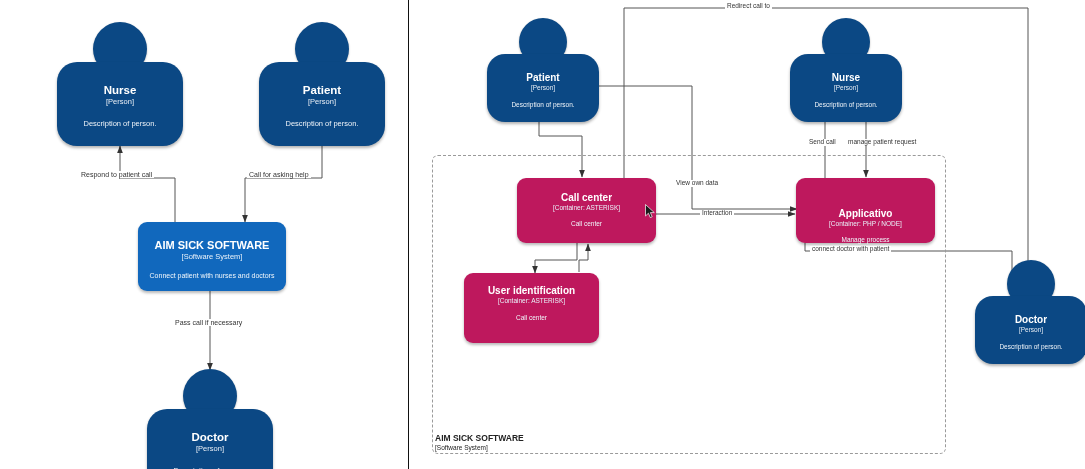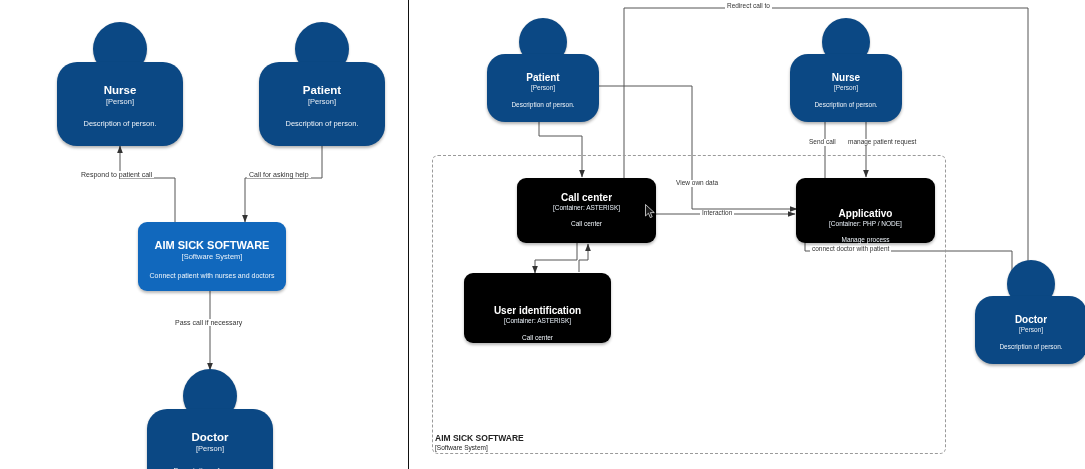--- a/index.html
+++ b/index.html
@@ -79,21 +79,21 @@
     border-radius: 9px;
     color: #ffffff;
     text-align: center;
     box-sizing: border-box;
     box-shadow: 0 2px 3px rgba(0,0,0,.28);
   }
   .boxnode .b-name { font-weight: bold; line-height: 1.15; }
   .boxnode .b-type { line-height: 1.2; color: #eaf2fa; }
   .boxnode .b-desc { line-height: 1.25; color: #f0f6fb; }
   .sys   { background: #1168BD; }
-  .cont  { background: #000000; }
+  .cont  { background: #be185d; }
 
   
   .boundary {
     position: absolute;
     border: 1px dashed #9a9a9a;
     border-radius: 6px;
     box-sizing: border-box;
     background: transparent;
   }
   .boundary-label {
@@ -256,21 +256,21 @@
       <div class="b-type" style="font-size:6.5px;">[Container: ASTERISK]</div>
       <div class="b-desc" style="font-size:6.5px; margin-top:9px;">Call center</div>
     </div>
 
     <div class="boxnode cont" style="left:387px; top:178px; width:139px; height:65px; padding-top:30px;">
       <div class="b-name" style="font-size:10px;">Applicativo</div>
       <div class="b-type" style="font-size:6.5px;">[Container: PHP / NODE]</div>
       <div class="b-desc" style="font-size:6.5px; margin-top:9px;">Manage process</div>
     </div>
 
-    <div class="boxnode cont" style="left:55px; top:273px; width:147px; height:70px; padding-top:32px;">
+    <div class="boxnode cont" style="left:55px; top:273px; width:135px; height:70px; padding-top:12px;">
       <div class="b-name" style="font-size:10px;">User identification</div>
       <div class="b-type" style="font-size:6.5px;">[Container: ASTERISK]</div>
       <div class="b-desc" style="font-size:6.5px; margin-top:10px;">Call center</div>
     </div>
 
     <div class="edge-label" style="left:316px; top:3px; font-size:6.5px;">Redirect call to</div>
     <div class="edge-label" style="left:265px; top:180px; font-size:6.5px;">View own data</div>
     <div class="edge-label" style="left:398px; top:139px; font-size:6.5px;">Send call</div>
     <div class="edge-label" style="left:437px; top:139px; font-size:6.5px;">manage patient request</div>
     <div class="edge-label" style="left:291px; top:210px; font-size:6.5px;">Interaction</div>

